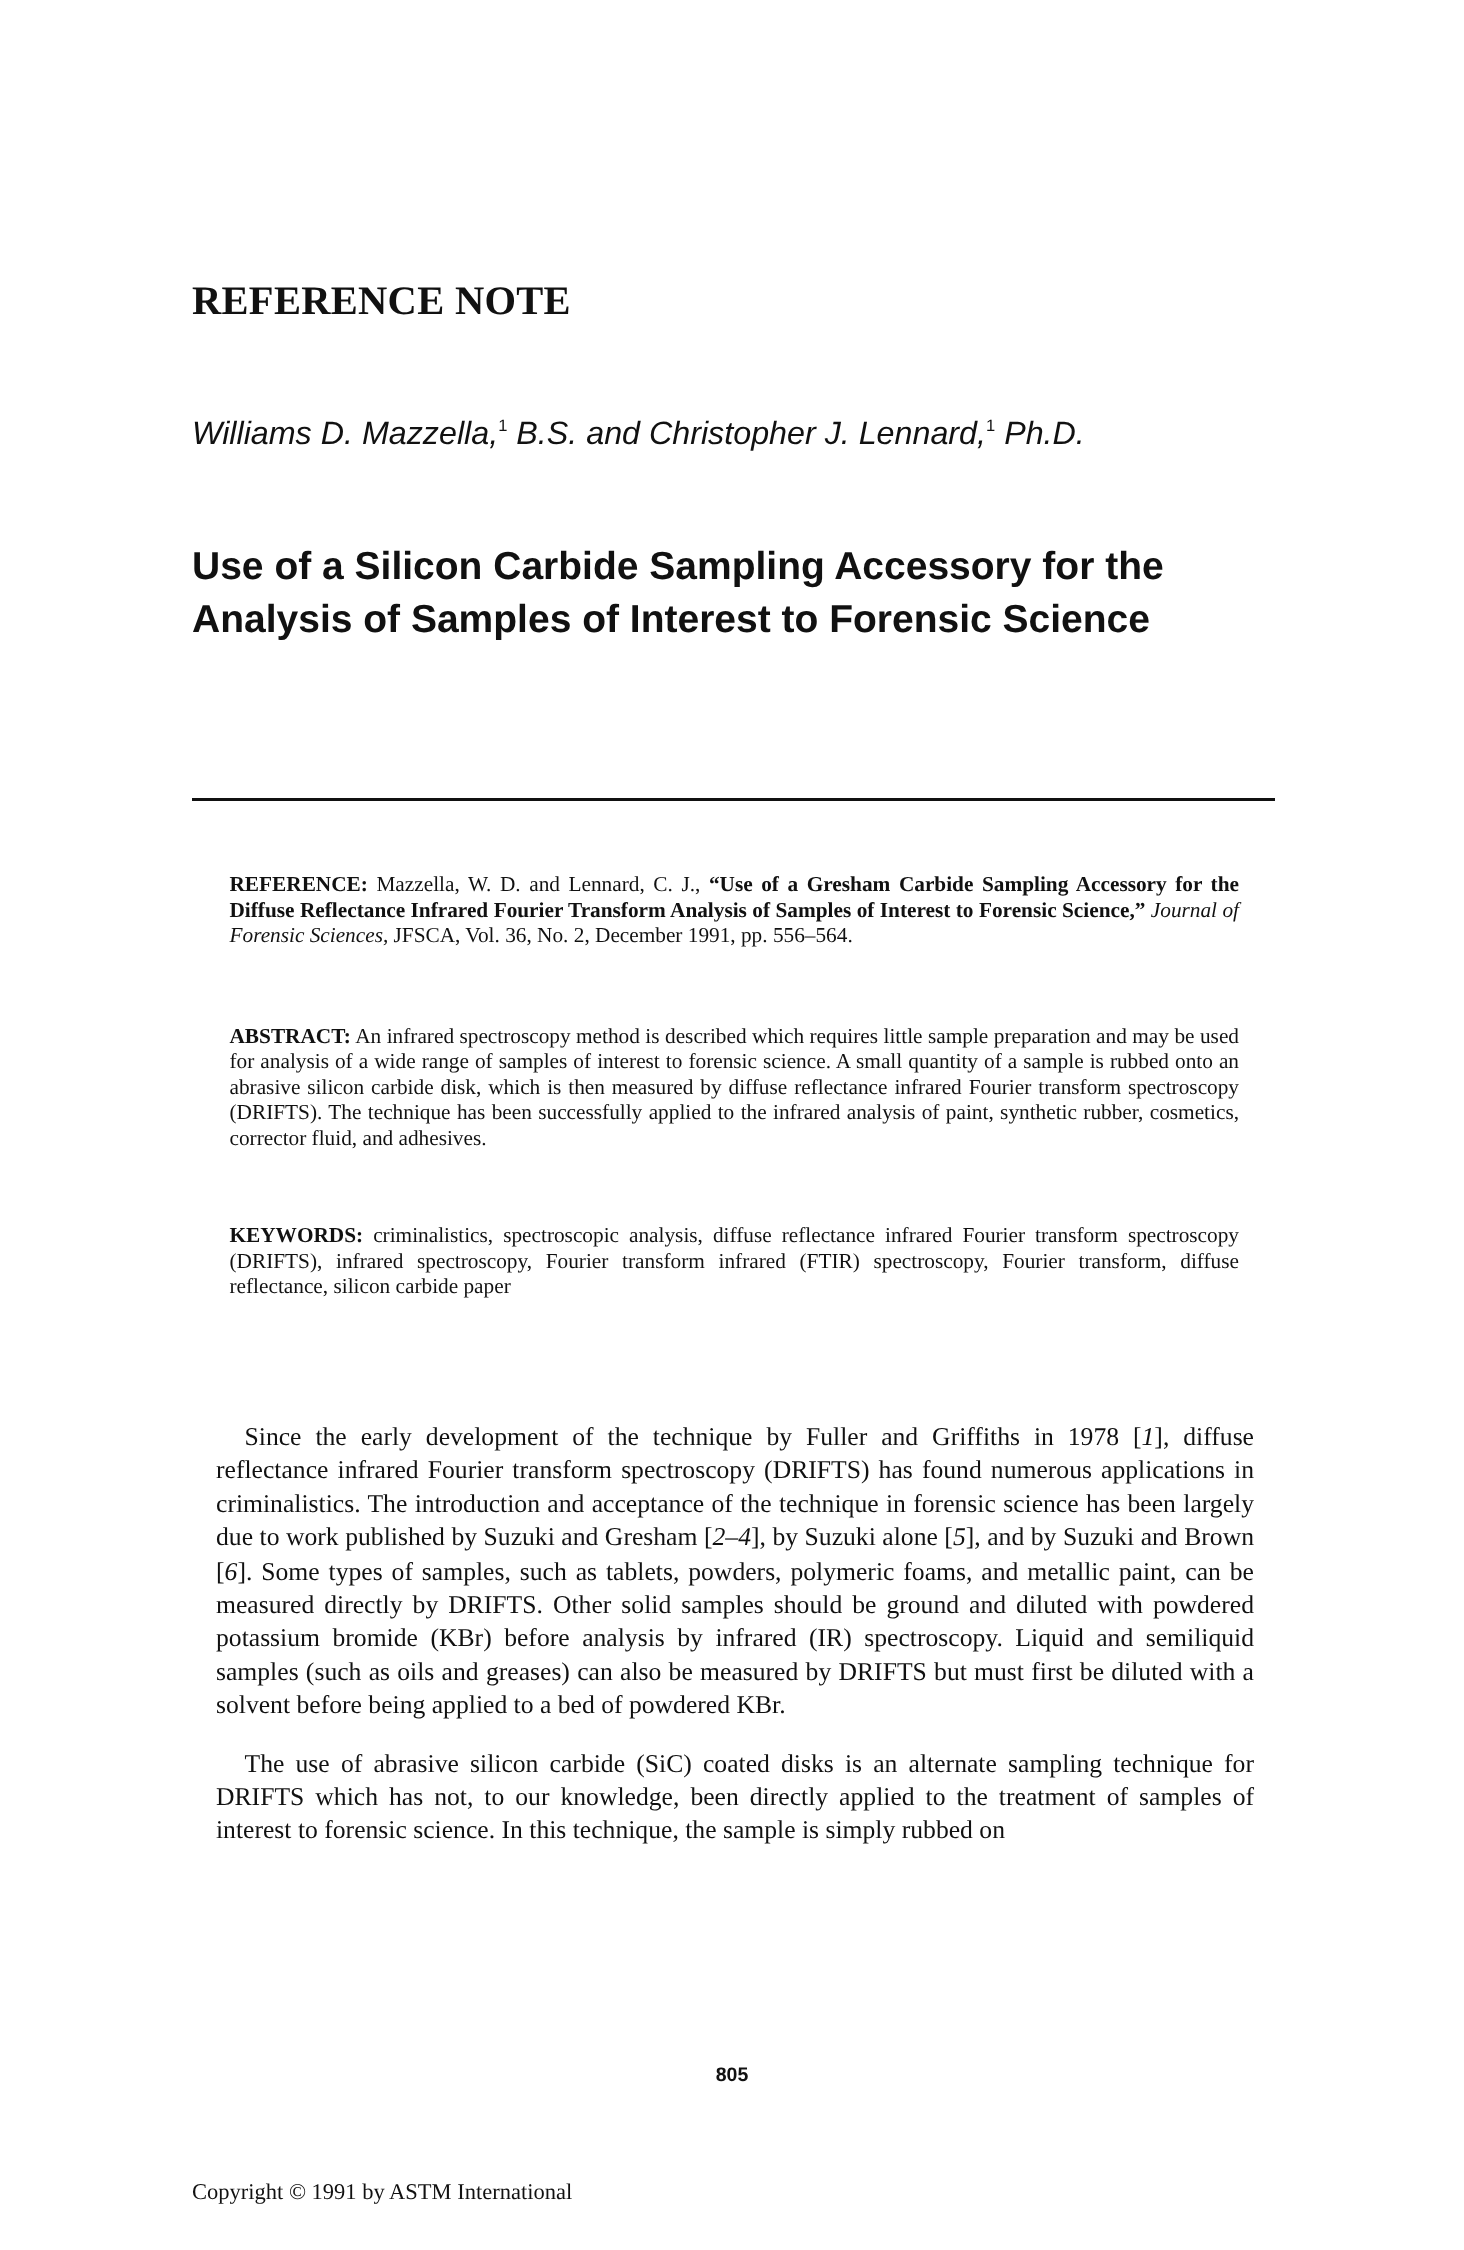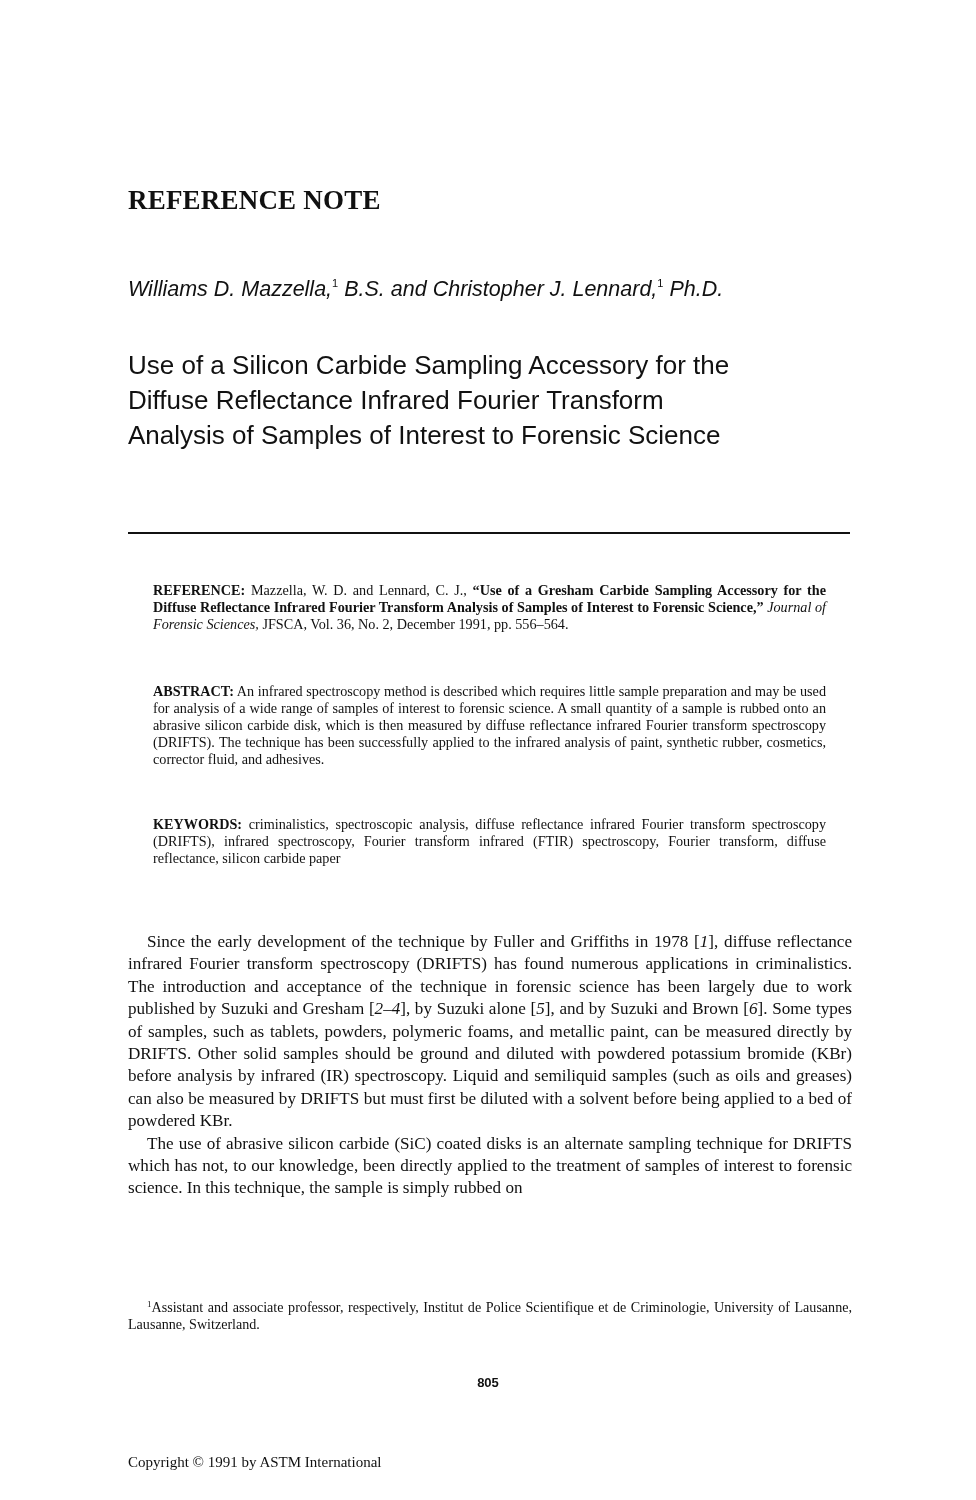--- a/index.html
+++ b/index.html
@@ -1,48 +1,47 @@
 <!DOCTYPE html>
 <html><head>
 <meta charset="utf-8">
 <style>
   html, body { margin: 0; padding: 0; background: #ffffff; }
   body { width: 976px; height: 1500px; position: relative; overflow: hidden; color: #111; font-family: "Liberation Serif", serif; }
   .abs { position: absolute; }
   .section-label { left: 128px; top: 185px; font-family: "Liberation Serif", serif; font-weight: bold; font-size: 27px; letter-spacing: 0.2px; }
   .authors { left: 128px; top: 277px; font-family: Liberation Sans, sans-serif; font-style: italic; font-size: 21.5px; white-space: nowrap; }
   .authors sup { font-size: 11px; font-style: normal; vertical-align: 9px; }
-  .title { left: 128px; top: 348px; width: 740px; font-family: "Liberation Sans", sans-serif; font-size: 26px; line-height: 35px; }
+  .title { left: 128px; top: 360px; width: 740px; font-family: "Liberation Sans", sans-serif; font-size: 26px; line-height: 35px; font-weight: bold; }
   .title div { white-space: nowrap; }
   .rule { left: 128px; top: 532px; width: 722px; height: 2px; background: #111; }
   .front { left: 153px; width: 673px; font-size: 14.2px; line-height: 17px; text-align: justify; }
   .front b { font-weight: bold; }
   .ref { top: 582px; }
   .abs-text { top: 683px; }
   .kw { top: 816px; }
   .body-text { left: 128px; top: 931px; width: 724px; font-size: 17.1px; line-height: 22.4px; text-align: justify; }
-  .body-text p { margin: 0; text-indent: 19px; font-family: Liberation Serif, serif; }
+  .body-text p { margin: 16px; text-indent: 19px; font-family: Liberation Serif, serif; }
   .footnotes { left: 128px; top: 1296px; width: 724px; font-size: 14.1px; line-height: 16.5px; text-align: justify; }
   .footnotes p { margin: 0; text-indent: 19px; }
   .footnotes sup { font-size: 9px; vertical-align: 5px; }
   .page-number { left: 0; width: 976px; top: 1375px; text-align: center; font-family: "Liberation Sans", sans-serif; font-weight: bold; font-size: 13px; }
   .copyright { left: 128px; top: 1454px; font-size: 15px; white-space: nowrap; }
 </style>
 </head>
 <body>
 
 <div class="abs section-label">REFERENCE NOTE</div>
 
 <div class="abs authors">
   <span>Williams D. Mazzella,</span><sup>1</sup><span> B.S.</span><span> and </span><span>Christopher J. Lennard,</span><sup>1</sup><span> Ph.D.</span>
 </div>
 
 <div class="abs title">
   <div>Use of a Silicon Carbide Sampling Accessory for the</div>
-  <div>Diffuse Reflectance Infrared Fourier Transform</div>
   <div>Analysis of Samples of Interest to Forensic Science</div>
 </div>
 
 <div class="abs rule"></div>
 
 <div class="abs front ref">
   <b>REFERENCE:</b><span> Mazzella, W. D. and Lennard, C. J., </span><b>“Use of a Gresham Carbide Sampling Accessory for the Diffuse Reflectance Infrared Fourier Transform Analysis of Samples of Interest to Forensic Science,”</b><i> Journal of Forensic Sciences,</i><span> JFSCA, Vol. 36, No. 2, December 1991, pp. 556–564.</span>
 </div>
 
 <div class="abs front abs-text">
@@ -52,18 +51,17 @@
 <div class="abs front kw">
   <b>KEYWORDS:</b><span> criminalistics, spectroscopic analysis, diffuse reflectance infrared Fourier transform spectroscopy (DRIFTS), infrared spectroscopy, Fourier transform infrared (FTIR) spectroscopy, Fourier transform, diffuse reflectance, silicon carbide paper</span>
 </div>
 
 <div class="abs body-text">
   <p><span>Since the early development of the technique by Fuller and Griffiths in 1978 [</span><i>1</i><span>], diffuse reflectance infrared Fourier transform spectroscopy (DRIFTS) has found numerous applications in criminalistics. The introduction and acceptance of the technique in forensic science has been largely due to work published by Suzuki and Gresham [</span><i>2–4</i><span>], by Suzuki alone [</span><i>5</i><span>], and by Suzuki and Brown [</span><i>6</i><span>]. Some types of samples, such as tablets, powders, polymeric foams, and metallic paint, can be measured directly by DRIFTS. Other solid samples should be ground and diluted with powdered potassium bromide (KBr) before analysis by infrared (IR) spectroscopy. Liquid and semiliquid samples (such as oils and greases) can also be measured by DRIFTS but must first be diluted with a solvent before being applied to a bed of powdered KBr.</span></p>
   <p>The use of abrasive silicon carbide (SiC) coated disks is an alternate sampling technique for DRIFTS which has not, to our knowledge, been directly applied to the treatment of samples of interest to forensic science. In this technique, the sample is simply rubbed on</p>
 </div>
 
 <div class="abs footnotes">
-  <p><sup>1</sup><span>Assistant and associate professor, respectively, Institut de Police Scientifique et de Criminologie, University of Lausanne, Lausanne, Switzerland.</span></p>
 </div>
 
 <div class="abs page-number">805</div>
 
 <div class="abs copyright">Copyright © 1991 by ASTM International</div>
 
 </body></html>

